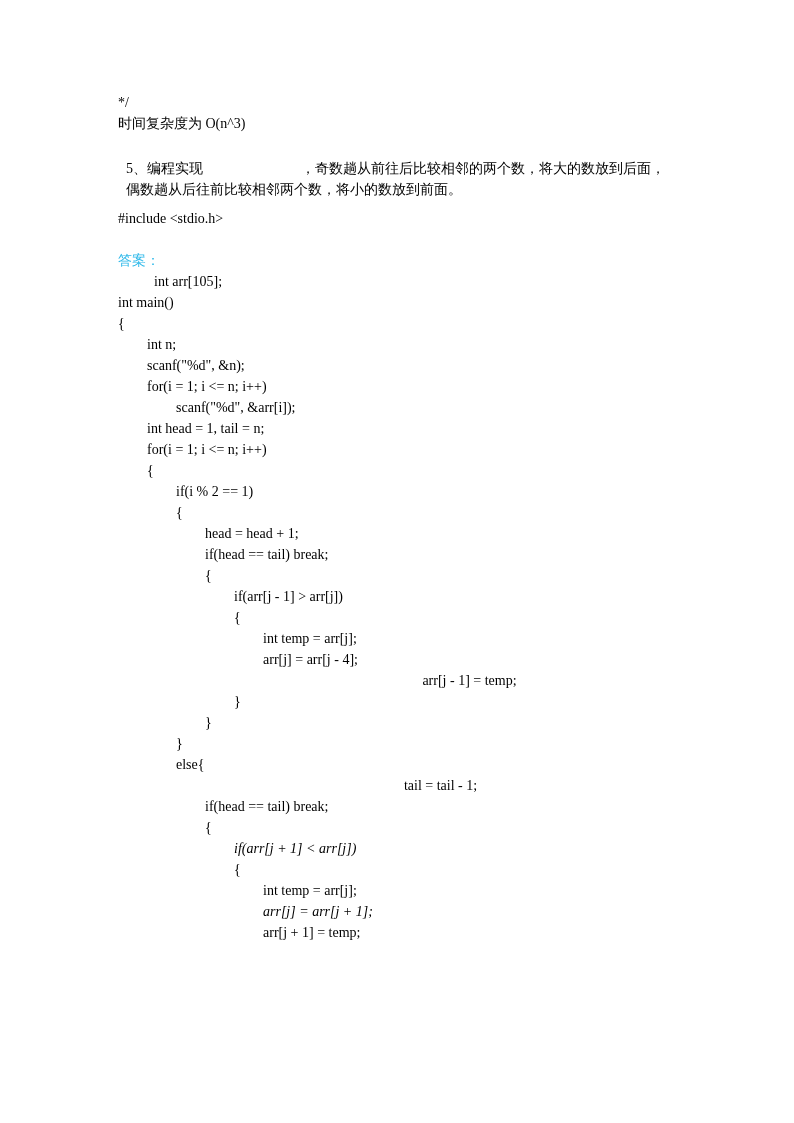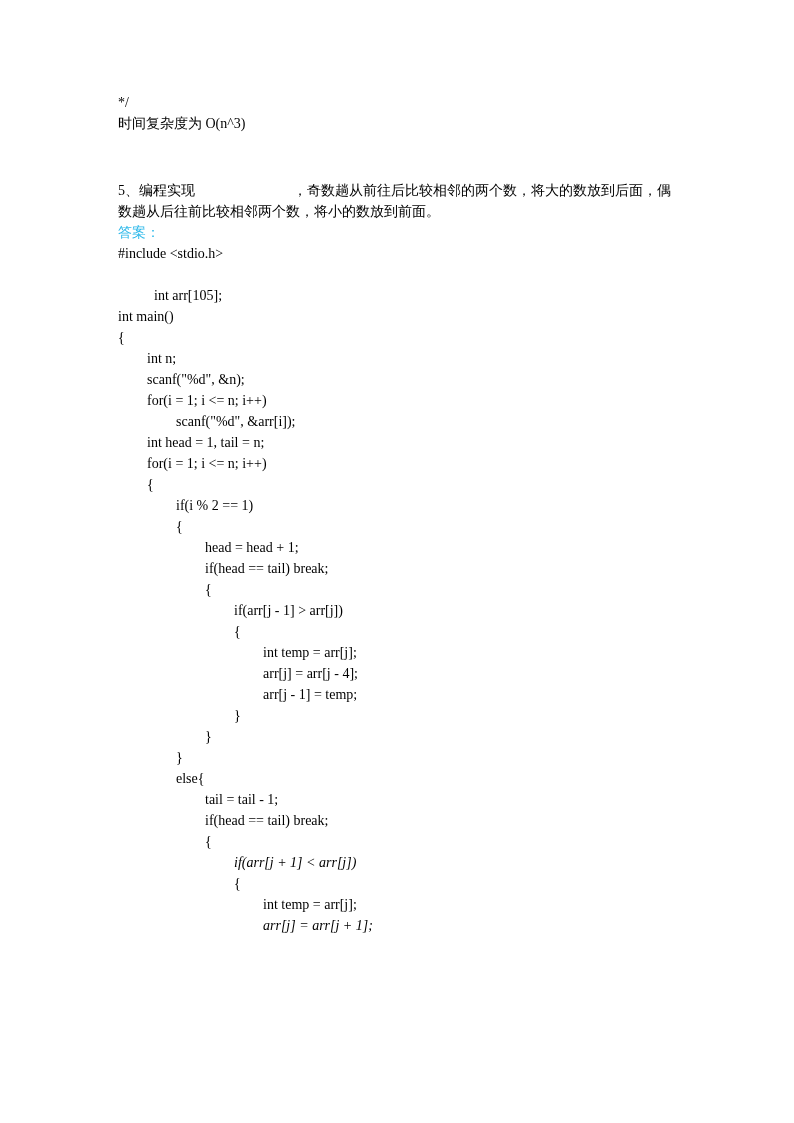--- a/index.html
+++ b/index.html
@@ -14,41 +14,41 @@
   }
   .content {
     position: absolute;
     left: 118px;
     top: 92px;
     width: 558px;
     font-size: 14px;
     line-height: 21px;
   }
   .line { white-space: pre; }
-  .gap-after-2 { margin-bottom: 46px; }   
+  .gap-after-2 { margin-bottom: 24px; }   
   .gap-after-1 { margin-bottom: 21px; }   
-  .question { margin: 0; }
+  .question { margin: 8px; }
   .blank-gap { display: inline-block; width: 98px; height: 1px; }
   .code-line { white-space: pre; }
 </style>
 </head>
 <body>
 
 <div class="page" style="background: rgb(255, 255, 255);">
   <div class="content" style="color: rgb(0, 0, 0);">
 
     <div class="line">*/</div>
 
     <div class="line gap-after-2">时间复杂度为 O(n^3)</div>
 
     <p class="question"><span>5、编程实现</span><span class="blank-gap"></span><span>，奇数趟从前往后比较相邻的两个数，将大的数放到后面，偶数趟从后往前比较相邻两个数，将小的数放到前面。</span></p>
 
+    <div class="line gap-after-1">#include &lt;stdio.h&gt;</div>
+
     <div class="line" style="color: rgb(47, 185, 234);">答案：</div>
-
-    <div class="line gap-after-1">#include &lt;stdio.h&gt;</div>
 
     <div class="code">
         <div class="code-line" style="padding-left: 0px; margin-left: 36px;">int arr[105];</div>
         <div class="code-line" style="padding-left: 0px;">int main()</div>
         <div class="code-line" style="padding-left: 0px;">{</div>
         <div class="code-line" style="padding-left: 29px;">int n;</div>
         <div class="code-line" style="padding-left: 29px;">scanf("%d", &amp;n);</div>
         <div class="code-line" style="padding-left: 29px;">for(i = 1; i &lt;= n; i++)</div>
         <div class="code-line" style="padding-left: 58px;">scanf("%d", &amp;arr[i]);</div>
         <div class="code-line" style="padding-left: 29px;">int head = 1, tail = n;</div>
@@ -56,28 +56,29 @@
         <div class="code-line" style="padding-left: 29px;">{</div>
         <div class="code-line" style="padding-left: 58px;">if(i % 2 == 1)</div>
         <div class="code-line" style="padding-left: 58px;">{</div>
         <div class="code-line" style="padding-left: 87px;">head = head + 1;</div>
         <div class="code-line" style="padding-left: 87px;">if(head == tail) break;</div>
         <div class="code-line" style="padding-left: 87px;">{</div>
         <div class="code-line" style="padding-left: 116px;">if(arr[j - 1] &gt; arr[j])</div>
         <div class="code-line" style="padding-left: 116px;">{</div>
         <div class="code-line" style="padding-left: 145px;">int temp = arr[j];</div>
         <div class="code-line" style="padding-left: 145px;">arr[j] = arr[j - 4];</div>
-        <div class="code-line" style="padding-left: 145px;">arr[j - 1] = temp;</div>
+        <div class="code-line" style="padding-left: 145px; text-align: center;">arr[j - 1] = temp;</div>
         <div class="code-line" style="padding-left: 116px;">}</div>
         <div class="code-line" style="padding-left: 87px;">}</div>
         <div class="code-line" style="padding-left: 58px;">}</div>
         <div class="code-line" style="padding-left: 58px;">else{</div>
-        <div class="code-line" style="padding-left: 87px;">tail = tail - 1;</div>
+        <div class="code-line" style="padding-left: 87px; text-align: center;">tail = tail - 1;</div>
         <div class="code-line" style="padding-left: 87px;">if(head == tail) break;</div>
         <div class="code-line" style="padding-left: 87px;">{</div>
         <div class="code-line" style="padding-left: 116px; font-style: italic;">if(arr[j + 1] &lt; arr[j])</div>
         <div class="code-line" style="padding-left: 116px;">{</div>
         <div class="code-line" style="padding-left: 145px;">int temp = arr[j];</div>
         <div class="code-line" style="padding-left: 145px; font-style: italic;">arr[j] = arr[j + 1];</div>
+        <div class="code-line" style="padding-left: 145px;">arr[j + 1] = temp;</div>
       </div>
 
   </div>
 </div>
 
 </body></html>

